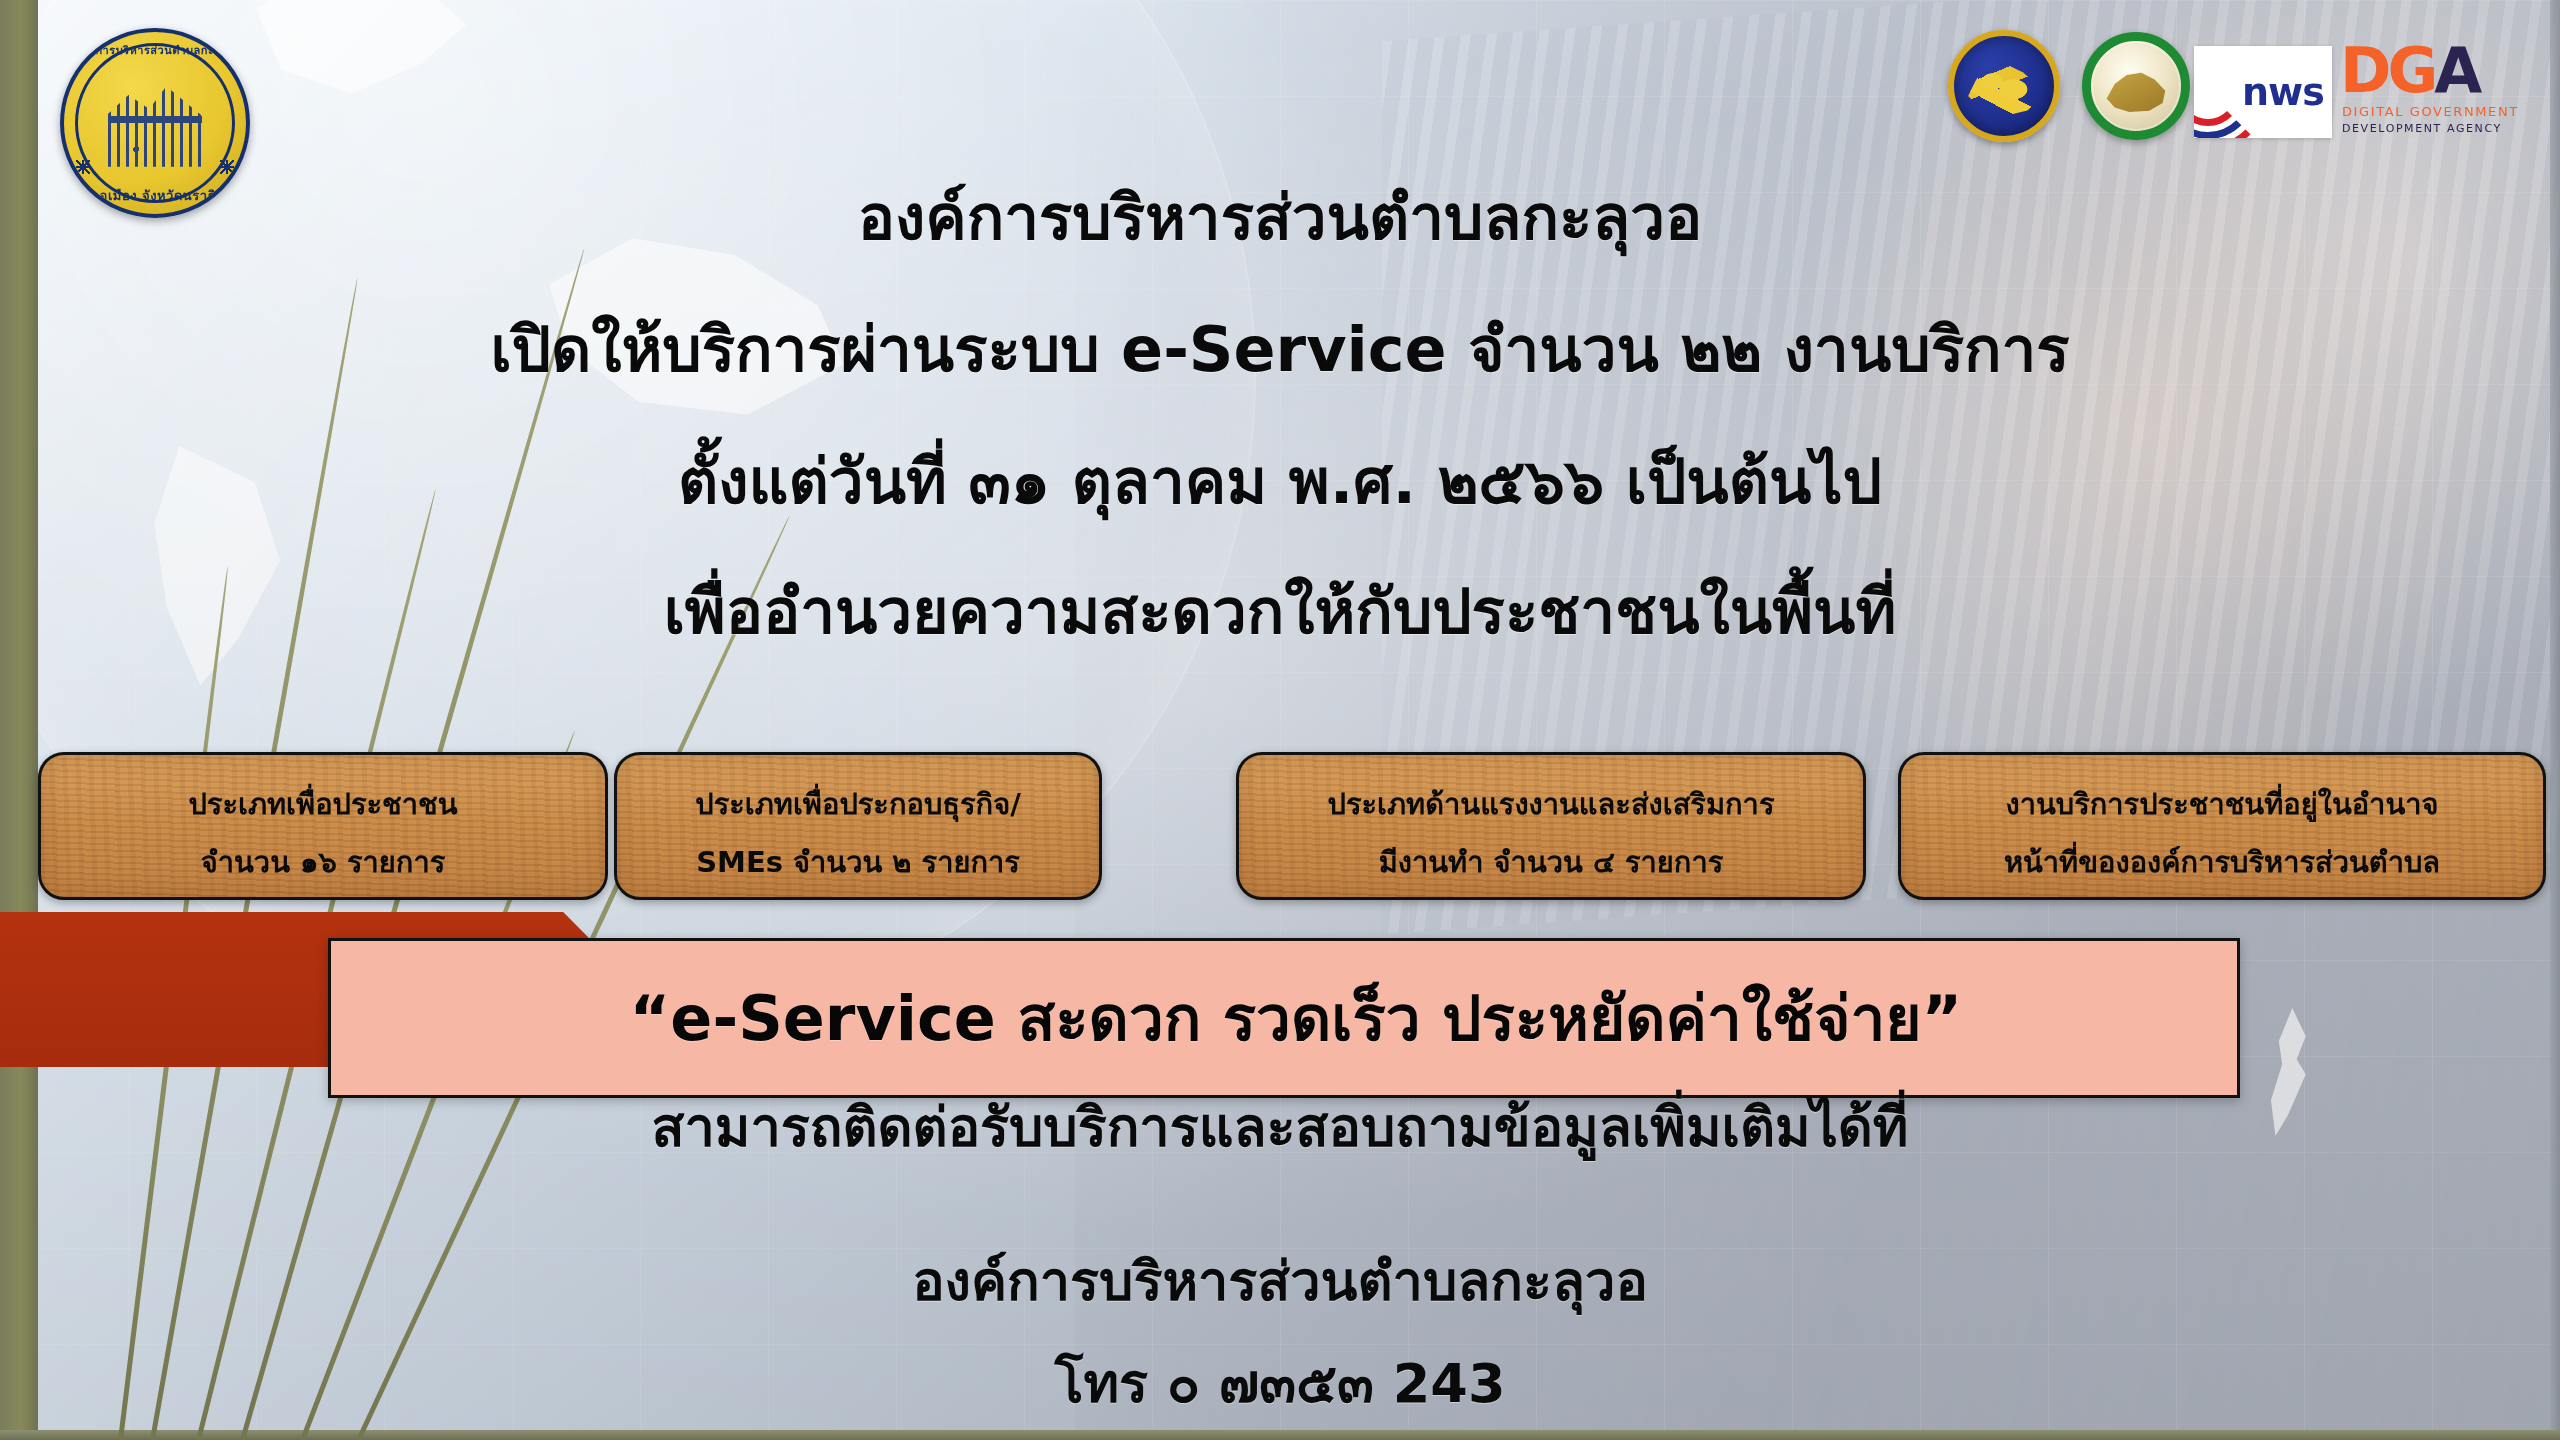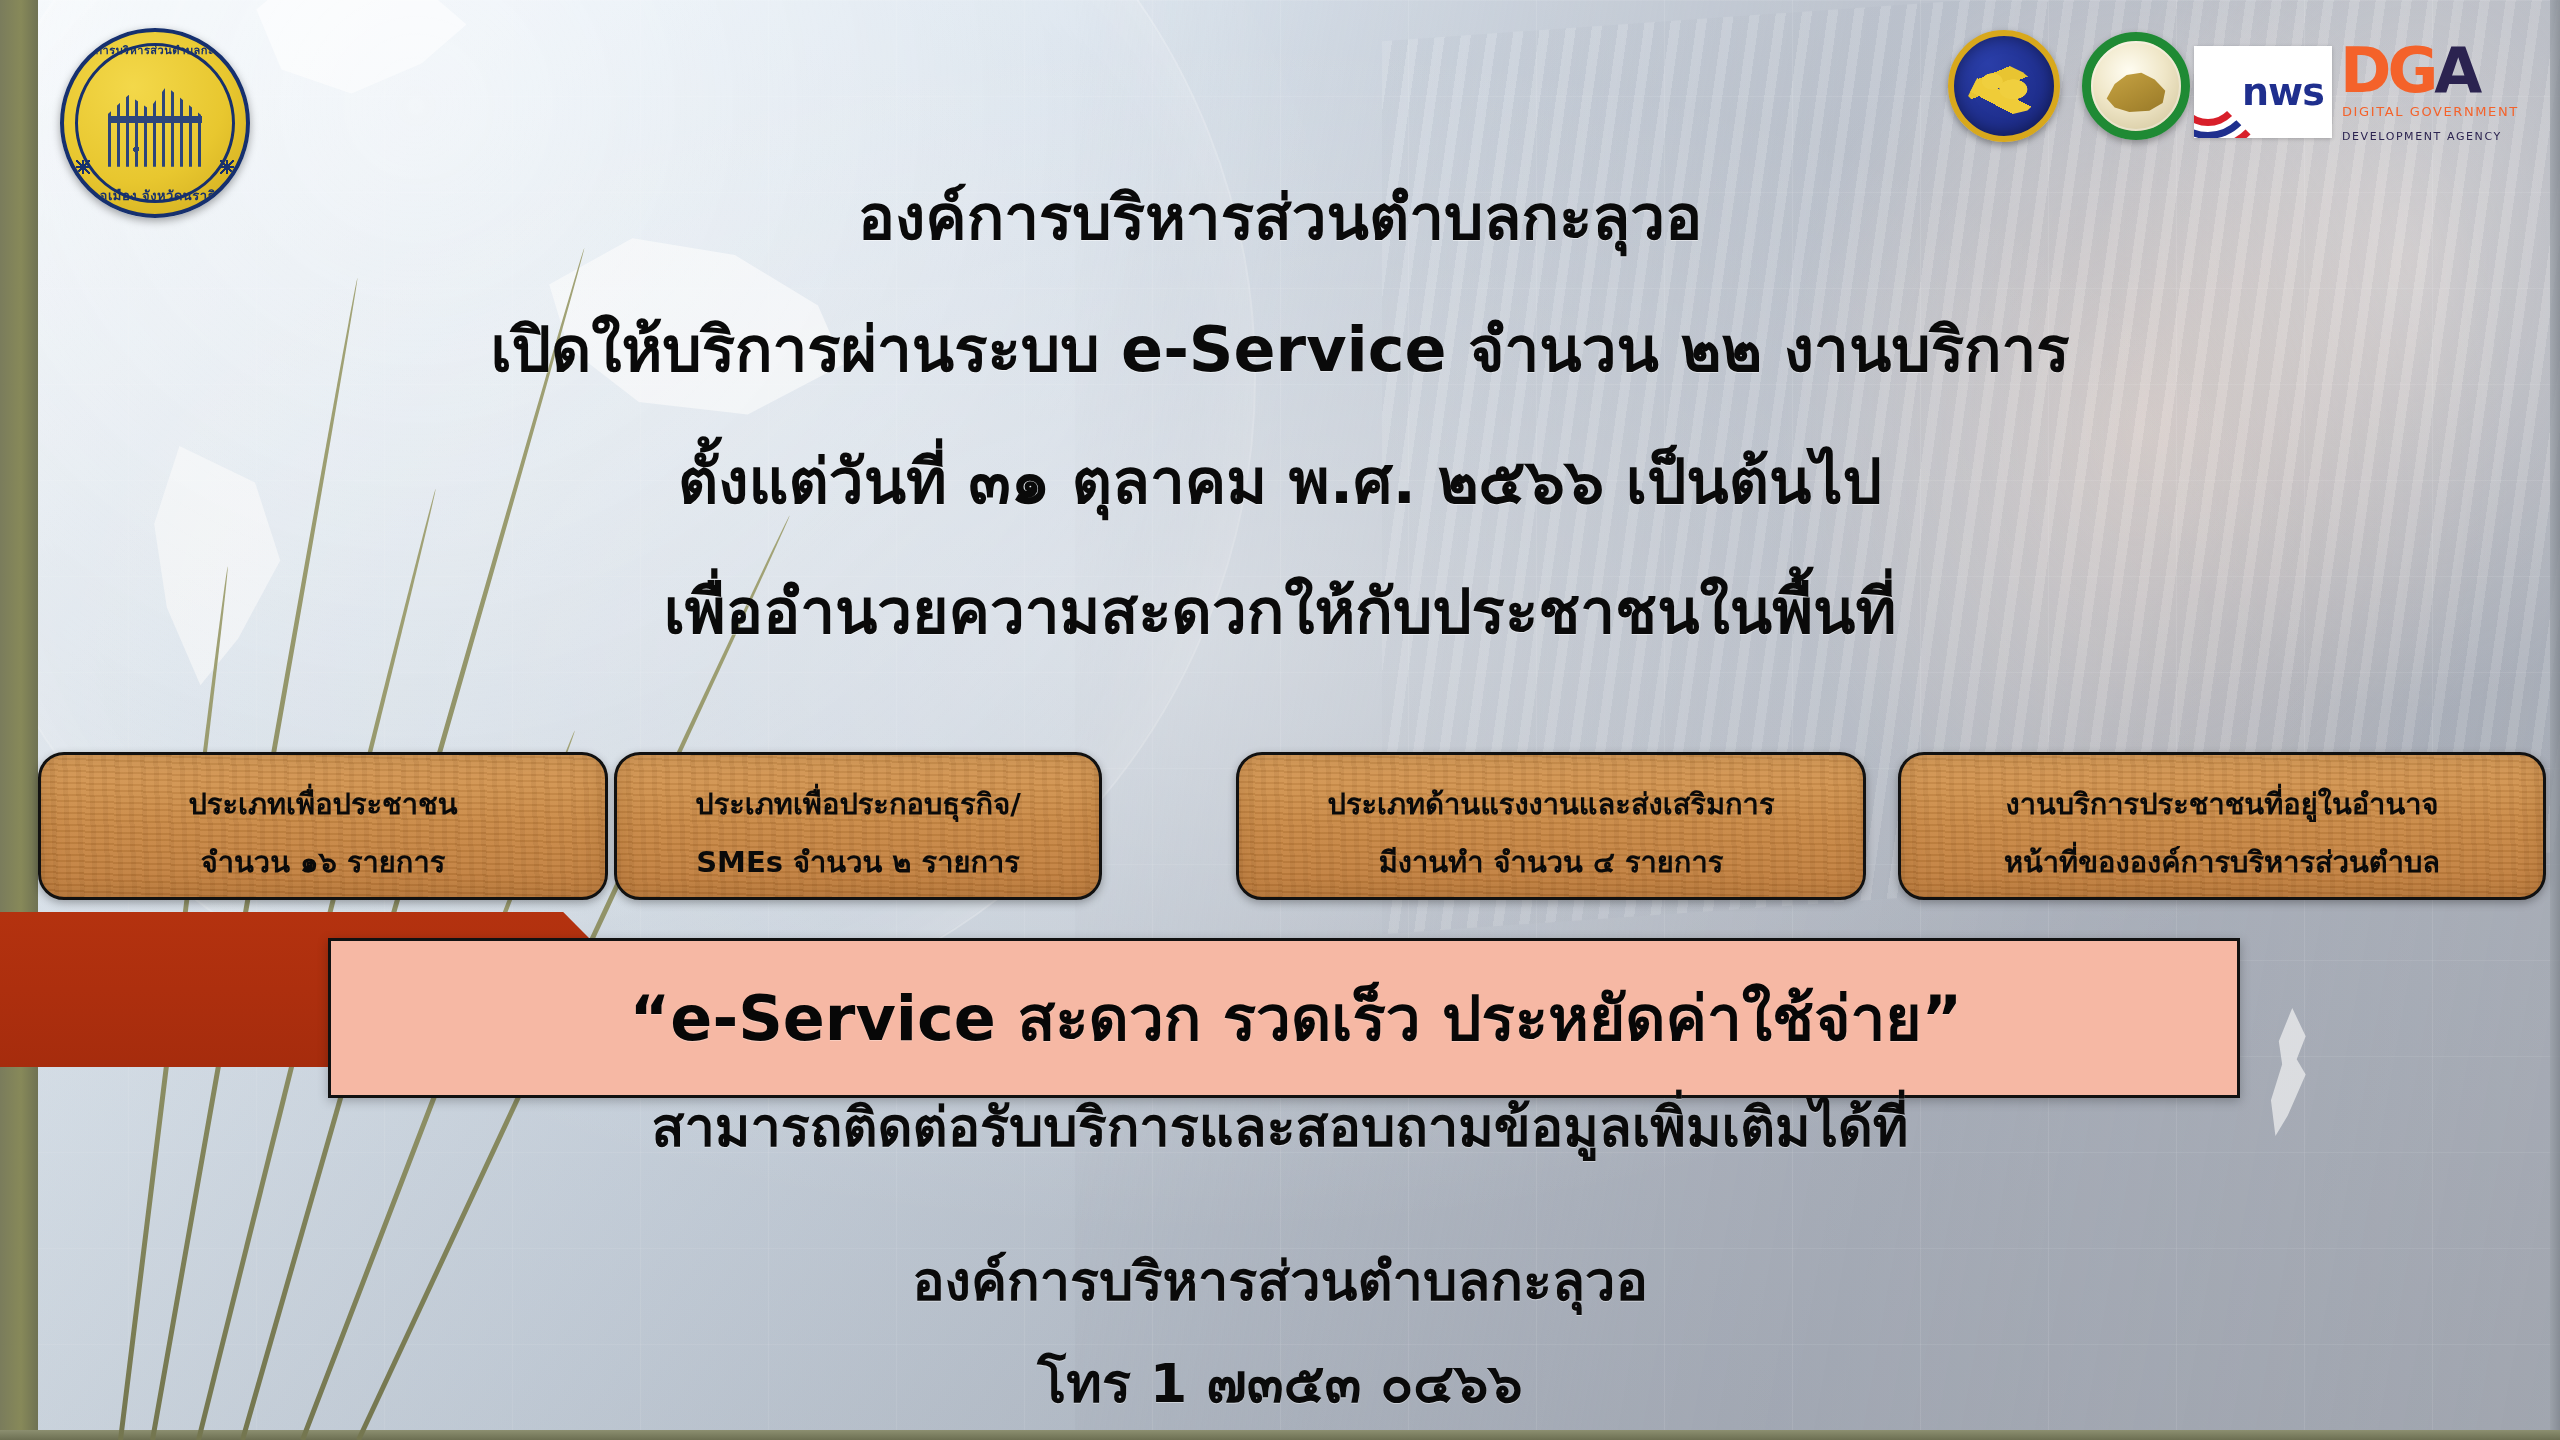--- a/index.html
+++ b/index.html
@@ -213,21 +213,21 @@
     font-family:"DejaVu Sans",sans-serif; letter-spacing:-4px;
   }
   #logo-dga .mark .d { color:#f4622a; }
   #logo-dga .mark .g { color:#f4622a; }
   #logo-dga .mark .a { color:#2b2350; }
   #logo-dga .sub1, #logo-dga .sub2 {
     position:absolute; left:2px; color:#f4622a;
     font-size:13px; letter-spacing:1.6px; font-family:"DejaVu Sans",sans-serif;
   }
   #logo-dga .sub1 { top:66px; }
-  #logo-dga .sub2 { top:92px; color:#2b2350; font-size:11px; }
+  #logo-dga .sub2 { top:84px; color:#2b2350; font-size:11px; }
 
   
   .headline {
     position:absolute; left:0; width:2560px; text-align:center;
     color:#0a0a0a; font-weight:bold;
     font-family:"DejaVu Sans","Liberation Sans",sans-serif;
     text-shadow:0 1px 0 rgba(255,255,255,.45);
     white-space:nowrap;
   }
   #head-1 { top:168px; font-size:62px; }
@@ -398,15 +398,15 @@
     </div>
   </div>
 
   <div id="ribbon"></div>
   <div id="banner">
     <span>“e-Service สะดวก รวดเร็ว ประหยัดค่าใช้จ่าย”</span>
   </div>
 
   <div class="footer" id="foot-1">สามารถติดต่อรับบริการและสอบถามข้อมูลเพิ่มเติมได้ที่</div>
   <div class="footer" id="foot-2">องค์การบริหารส่วนตำบลกะลุวอ</div>
-  <div class="footer" id="foot-3">โทร 1 ๗๓๕๓ ๐๔๖๖</div>
+  <div class="footer" id="foot-3">โทร ๐ ๗๓๕๓ 243</div>
 
 </div>
 
 </body></html>

